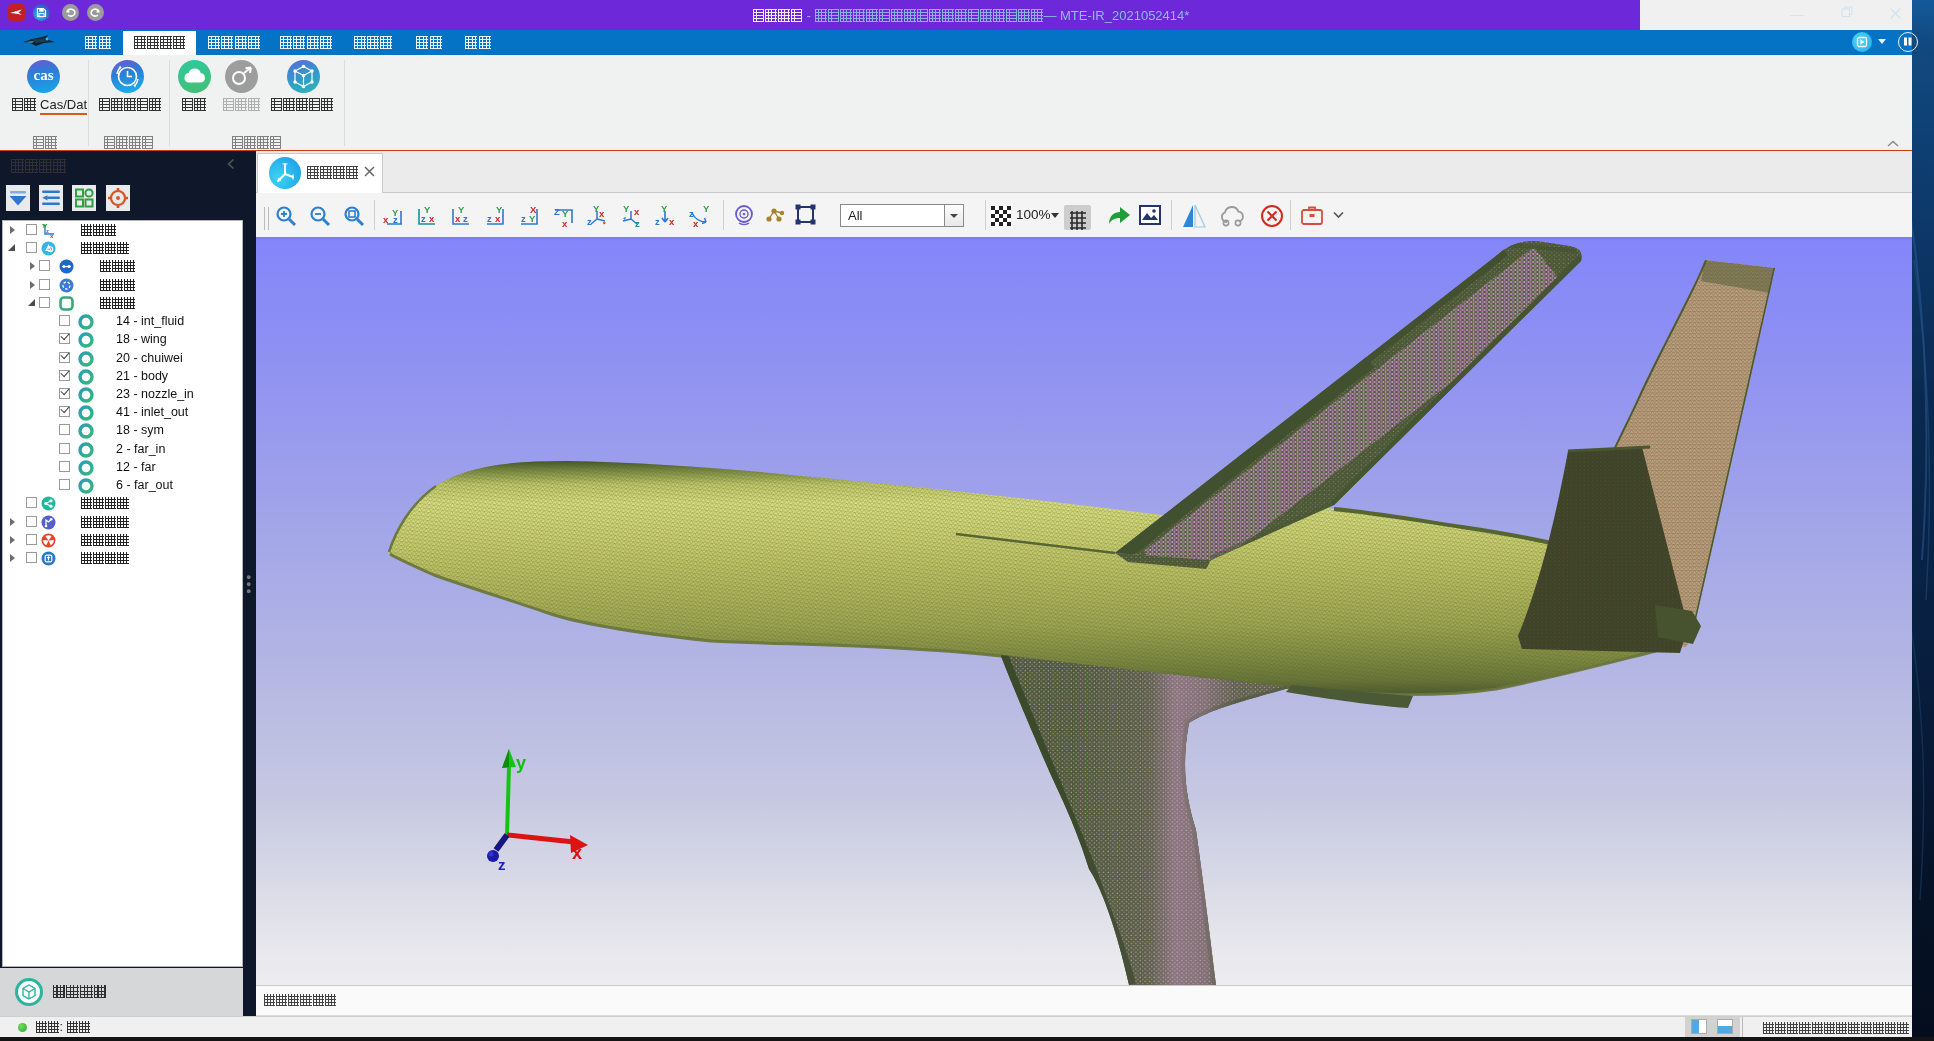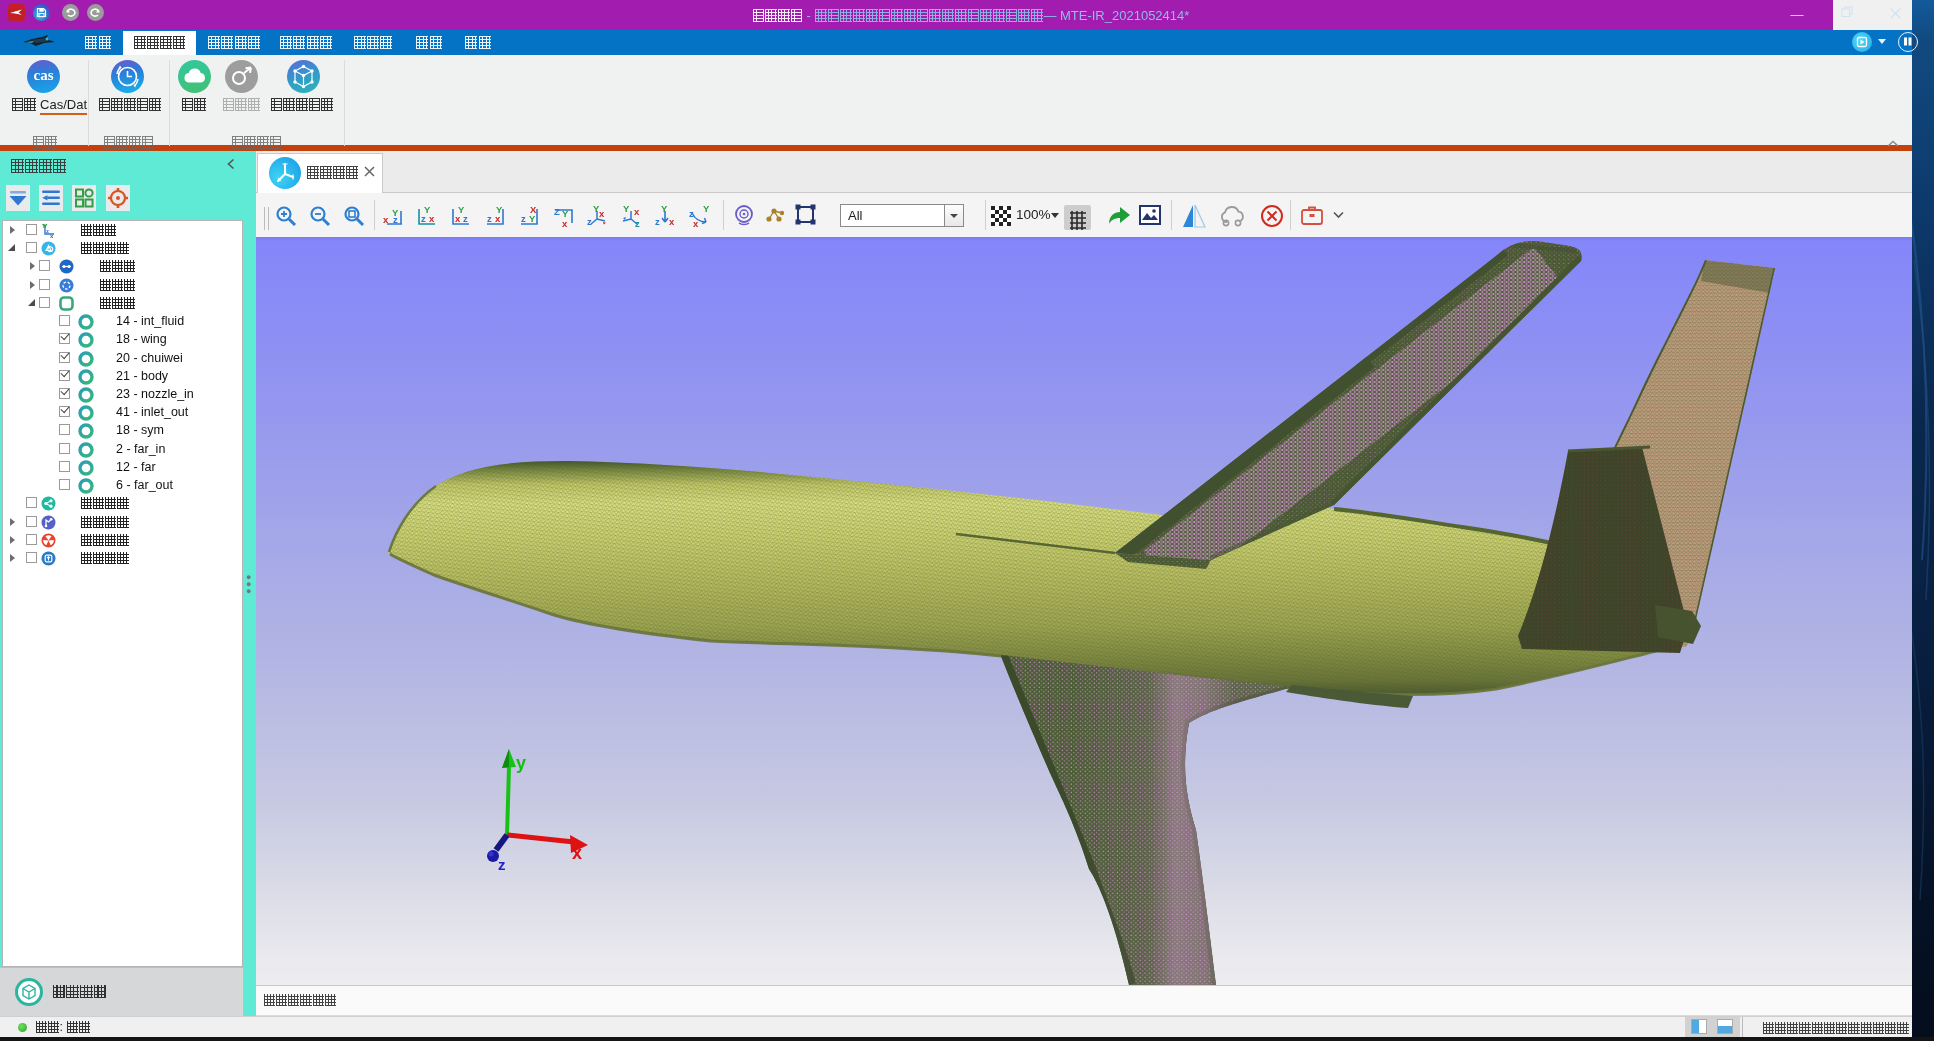--- a/index.html
+++ b/index.html
@@ -5,38 +5,38 @@
 *{margin:0;padding:0;box-sizing:border-box}
 html,body{width:1934px;height:1041px;overflow:hidden;font-family:"Liberation Sans",sans-serif;position:relative;background:#f0f0f0}
 .abs{position:absolute}
 
 .z{display:inline-block;width:.9em;height:.94em;margin:0 .04em;vertical-align:-0.12em;
 background:
 repeating-linear-gradient(90deg,currentColor 0 .075em,transparent .075em .25em),
 repeating-linear-gradient(0deg,currentColor 0 .075em,transparent .075em .23em);
 opacity:.92}
 
-#titlebar{left:0;top:0;width:1833px;height:30px;background:#a21caf}
+#titlebar{left:0;top:0;width:1640px;height:30px;background:#6d28d9}
 #menubar{left:0;top:30px;width:1912px;height:25px;background:#0573c5}
 .qicon{position:absolute;top:4px;border-radius:50%;width:17px;height:17px}
 #ttext{position:absolute;left:752px;top:8px;font-size:13px;color:#fff;white-space:nowrap}
 #ttext .dim{color:#8fbce6}
 .wbtn{position:absolute;top:0;width:14px;height:18px;color:#cfe2f2;font-size:13px;text-align:center;line-height:18px}
 
 .mtab{position:absolute;top:1px;height:24px;line-height:24px;color:#fff;font-size:13.5px;text-align:center}
 .mtab.act{background:#fff;color:#222;top:1px;height:25px}
 
-#ribbon{left:0;top:55px;width:1912px;height:96px;background:#f0f1f1;border-bottom:6px solid #c2410c}
+#ribbon{left:0;top:55px;width:1912px;height:96px;background:#f0f1f1;border-bottom:1px solid #c2410c}
 .ric{position:absolute;width:33px;height:33px;border-radius:50%;top:5px}
 .rlabel{position:absolute;top:42px;font-size:13px;color:#222;white-space:nowrap;text-align:center}
 .rgroup{position:absolute;top:80px;font-size:13px;color:#666;white-space:nowrap;text-align:center}
 .rgroup .z{opacity:.8}
 .rsep{position:absolute;top:5px;width:1px;height:86px;background:#dcdcdc}
 
-#lp{left:0;top:151px;width:256px;height:865px;background:#5eead4}
+#lp{left:0;top:151px;width:256px;height:865px;background:#0f172a}
 #lphead{position:absolute;left:10px;top:7px;font-size:14px;color:#333}
 #lpcollapse{position:absolute;left:226px;top:7px;color:#555;font-size:13px}
 .lpt{position:absolute;top:34px;width:24px;height:26px;background:#e9eaeb}
 #treebox{position:absolute;left:2px;top:69px;width:241px;height:747px;background:#fff;border:1px solid #b4b4b4}
 .trow{position:absolute;left:0;height:18px;width:239px;font-size:12.5px;color:#111;line-height:18px;white-space:nowrap}
 .tarr{position:absolute;top:5px;width:0;height:0}
 .arr-r{border-left:5px solid #6d6d6d;border-top:4px solid transparent;border-bottom:4px solid transparent}
 .arr-d{border-bottom:7px solid #4c4c4c;border-left:7px solid transparent;top:5px}
 .tcb{position:absolute;top:3px;width:11px;height:11px;background:#fff;border:1px solid #9a9a9a}
 .tcb.c::after{content:"";position:absolute;left:1px;top:-1px;width:7px;height:4px;border-left:1.6px solid #444;border-bottom:1.6px solid #444;transform:rotate(-48deg)}

